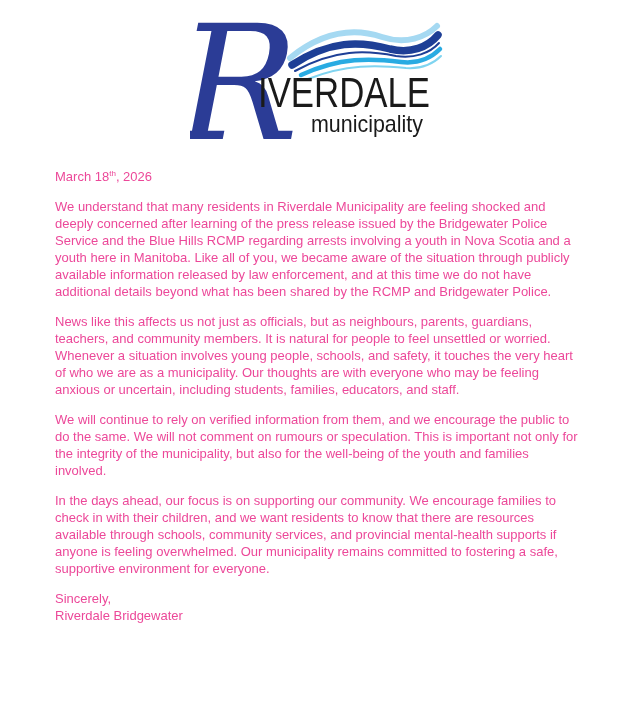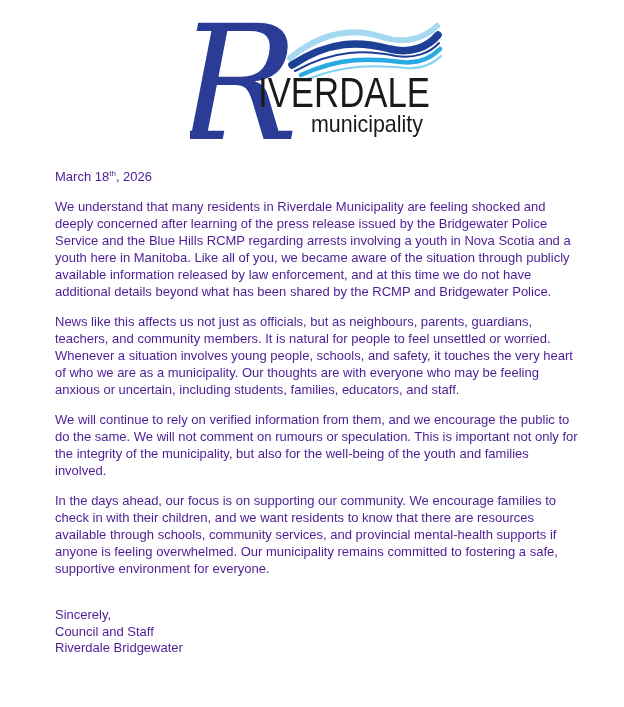--- a/index.html
+++ b/index.html
@@ -24,34 +24,34 @@
     height: 148px;
   }
   .logo-wrap svg { display: block; }
   .letter {
     position: absolute;
     top: 168px;
     left: 55px;
     width: 524px;
     font-size: 13px;
     line-height: 17px;
-    color: #4c1d95;
+    color: #ec4899;
   }
   .letter p {
     margin: 0 0 13px 0;
     text-align: left;
   }
   .date-line { margin-bottom: 14px; }
   .date-line sup {
     font-size: 8px;
     vertical-align: super;
     line-height: 0;
   }
   .signoff {
-    margin-top: 30px;
+    margin-top: 14px;
   }
   .signoff div {
     line-height: 16.5px;
   }
 </style>
 </head>
 <body>
 
 <div class="page">
 
@@ -77,18 +77,17 @@
   <div class="letter">
     <p class="date-line"><span>March 18</span><sup>th</sup><span>, 2026</span></p>
 
     <p>We understand that many residents in Riverdale Municipality are feeling shocked and deeply concerned after learning of the press release issued by the Bridgewater Police Service and the Blue Hills RCMP regarding arrests involving a youth in Nova Scotia and a youth here in Manitoba. Like all of you, we became aware of the situation through publicly available information released by law enforcement, and at this time we do not have additional details beyond what has been shared by the RCMP and Bridgewater Police.</p>
     <p>News like this affects us not just as officials, but as neighbours, parents, guardians, teachers, and community members. It is natural for people to feel unsettled or worried. Whenever a situation involves young people, schools, and safety, it touches the very heart of who we are as a municipality. Our thoughts are with everyone who may be feeling anxious or uncertain, including students, families, educators, and staff.</p>
     <p>We will continue to rely on verified information from them, and we encourage the public to do the same. We will not comment on rumours or speculation. This is important not only for the integrity of the municipality, but also for the well-being of the youth and families involved.</p>
     <p>In the days ahead, our focus is on supporting our community. We encourage families to check in with their children, and we want residents to know that there are resources available through schools, community services, and provincial mental-health supports if anyone is feeling overwhelmed. Our municipality remains committed to fostering a safe, supportive environment for everyone.</p>
 
     <div class="signoff">
       <div>Sincerely,</div>
-      <div>Council and Staff</div>
       <div>Riverdale Bridgewater</div>
     </div>
   </div>
 
 </div>
 
 </body></html>

